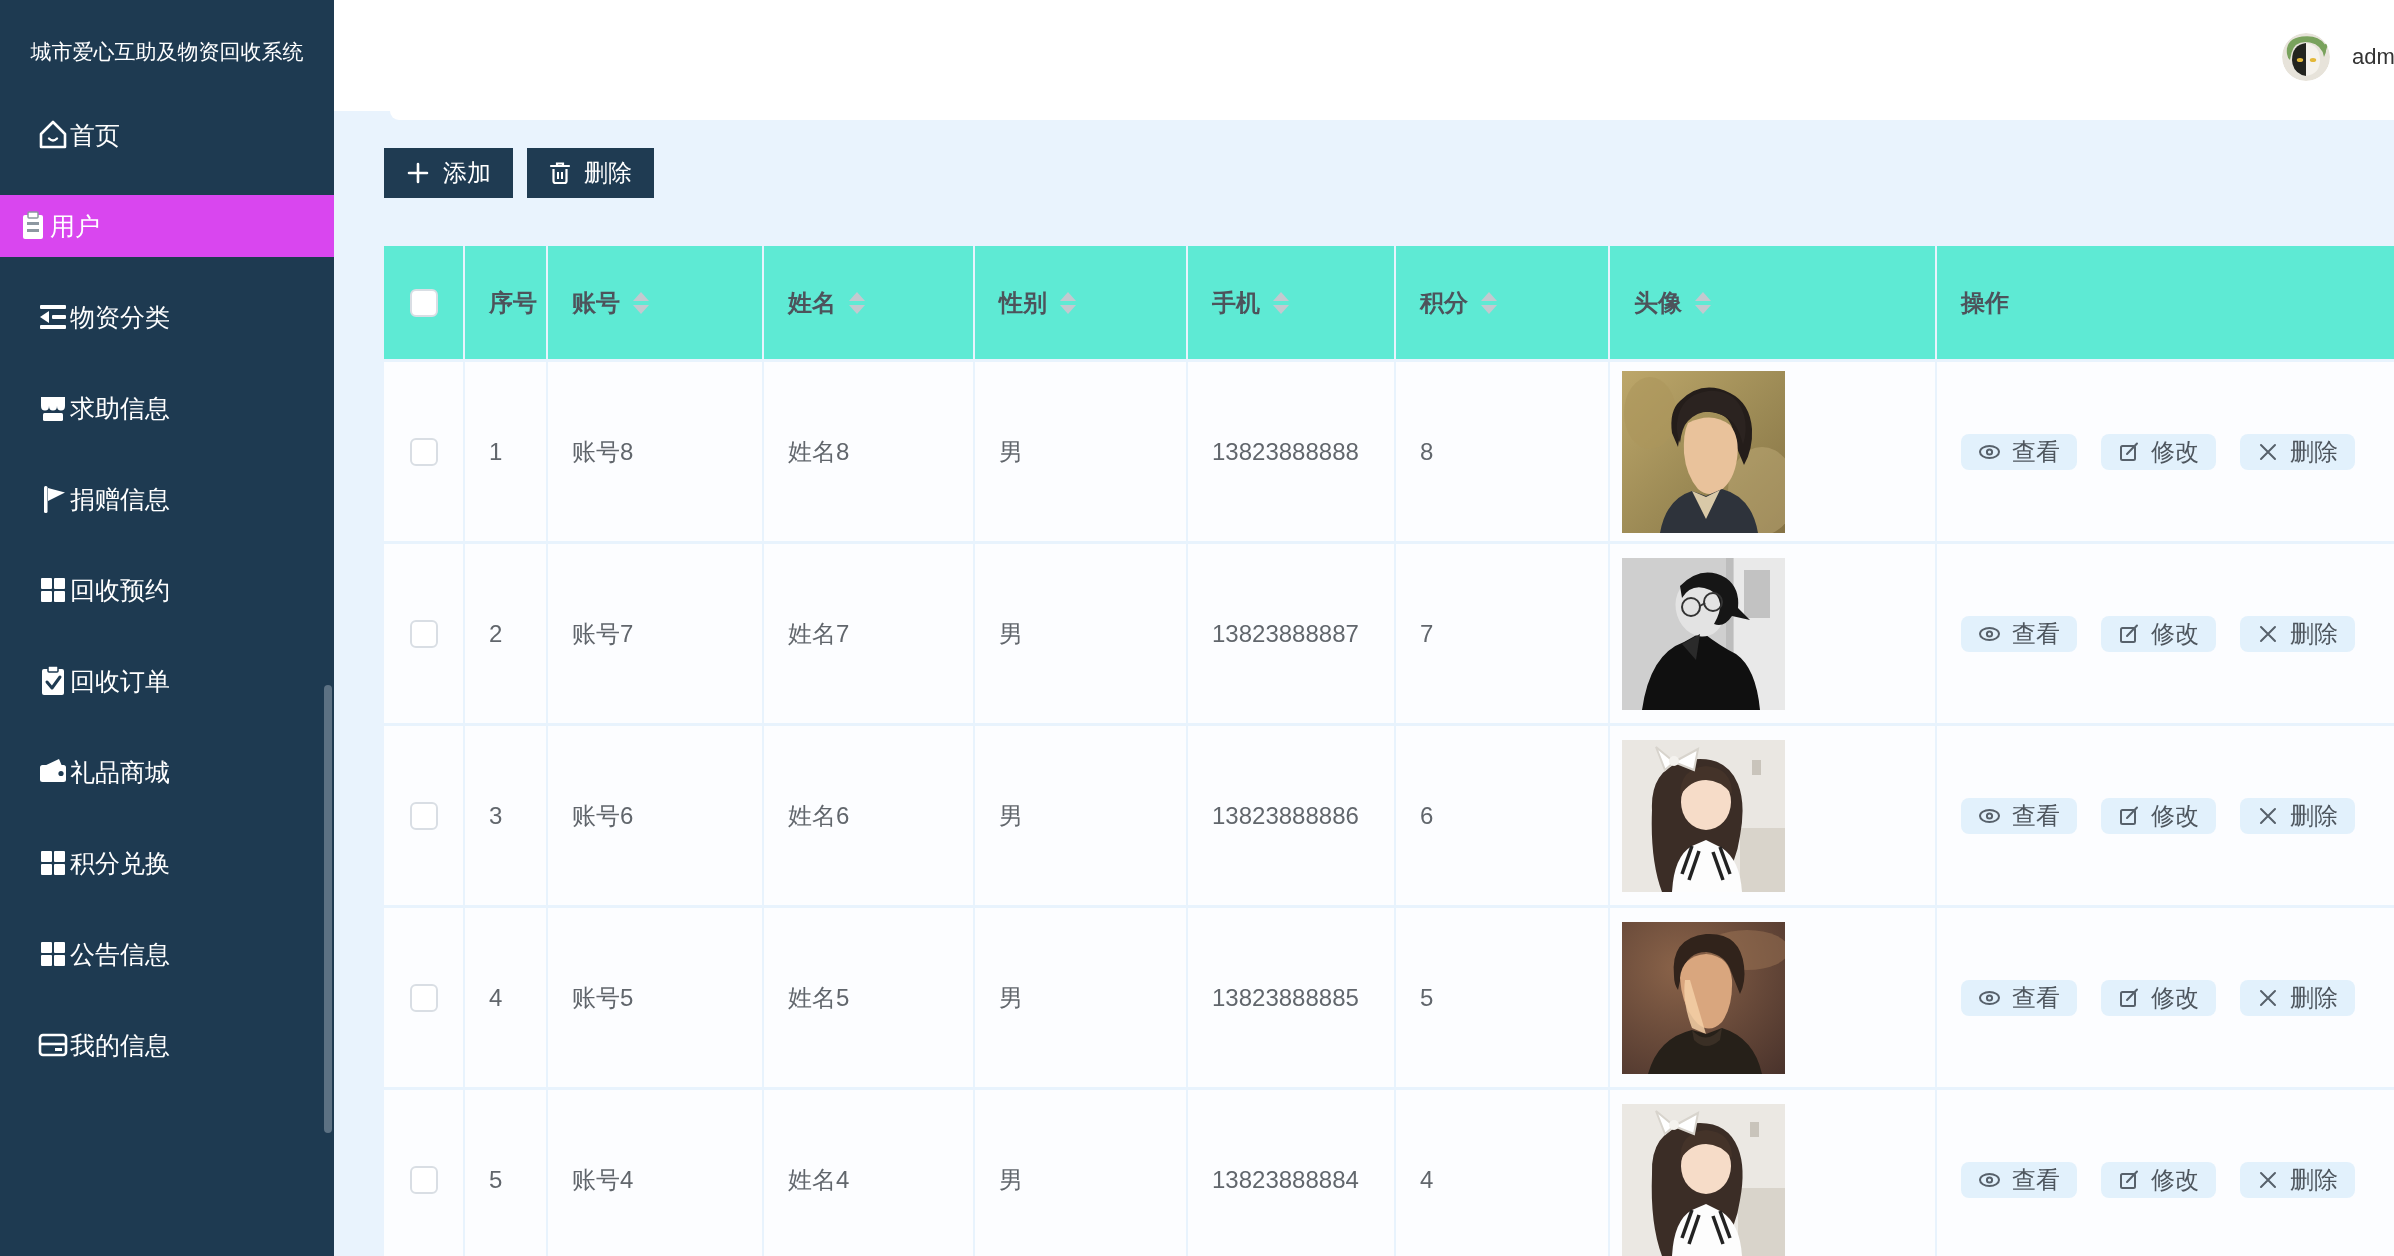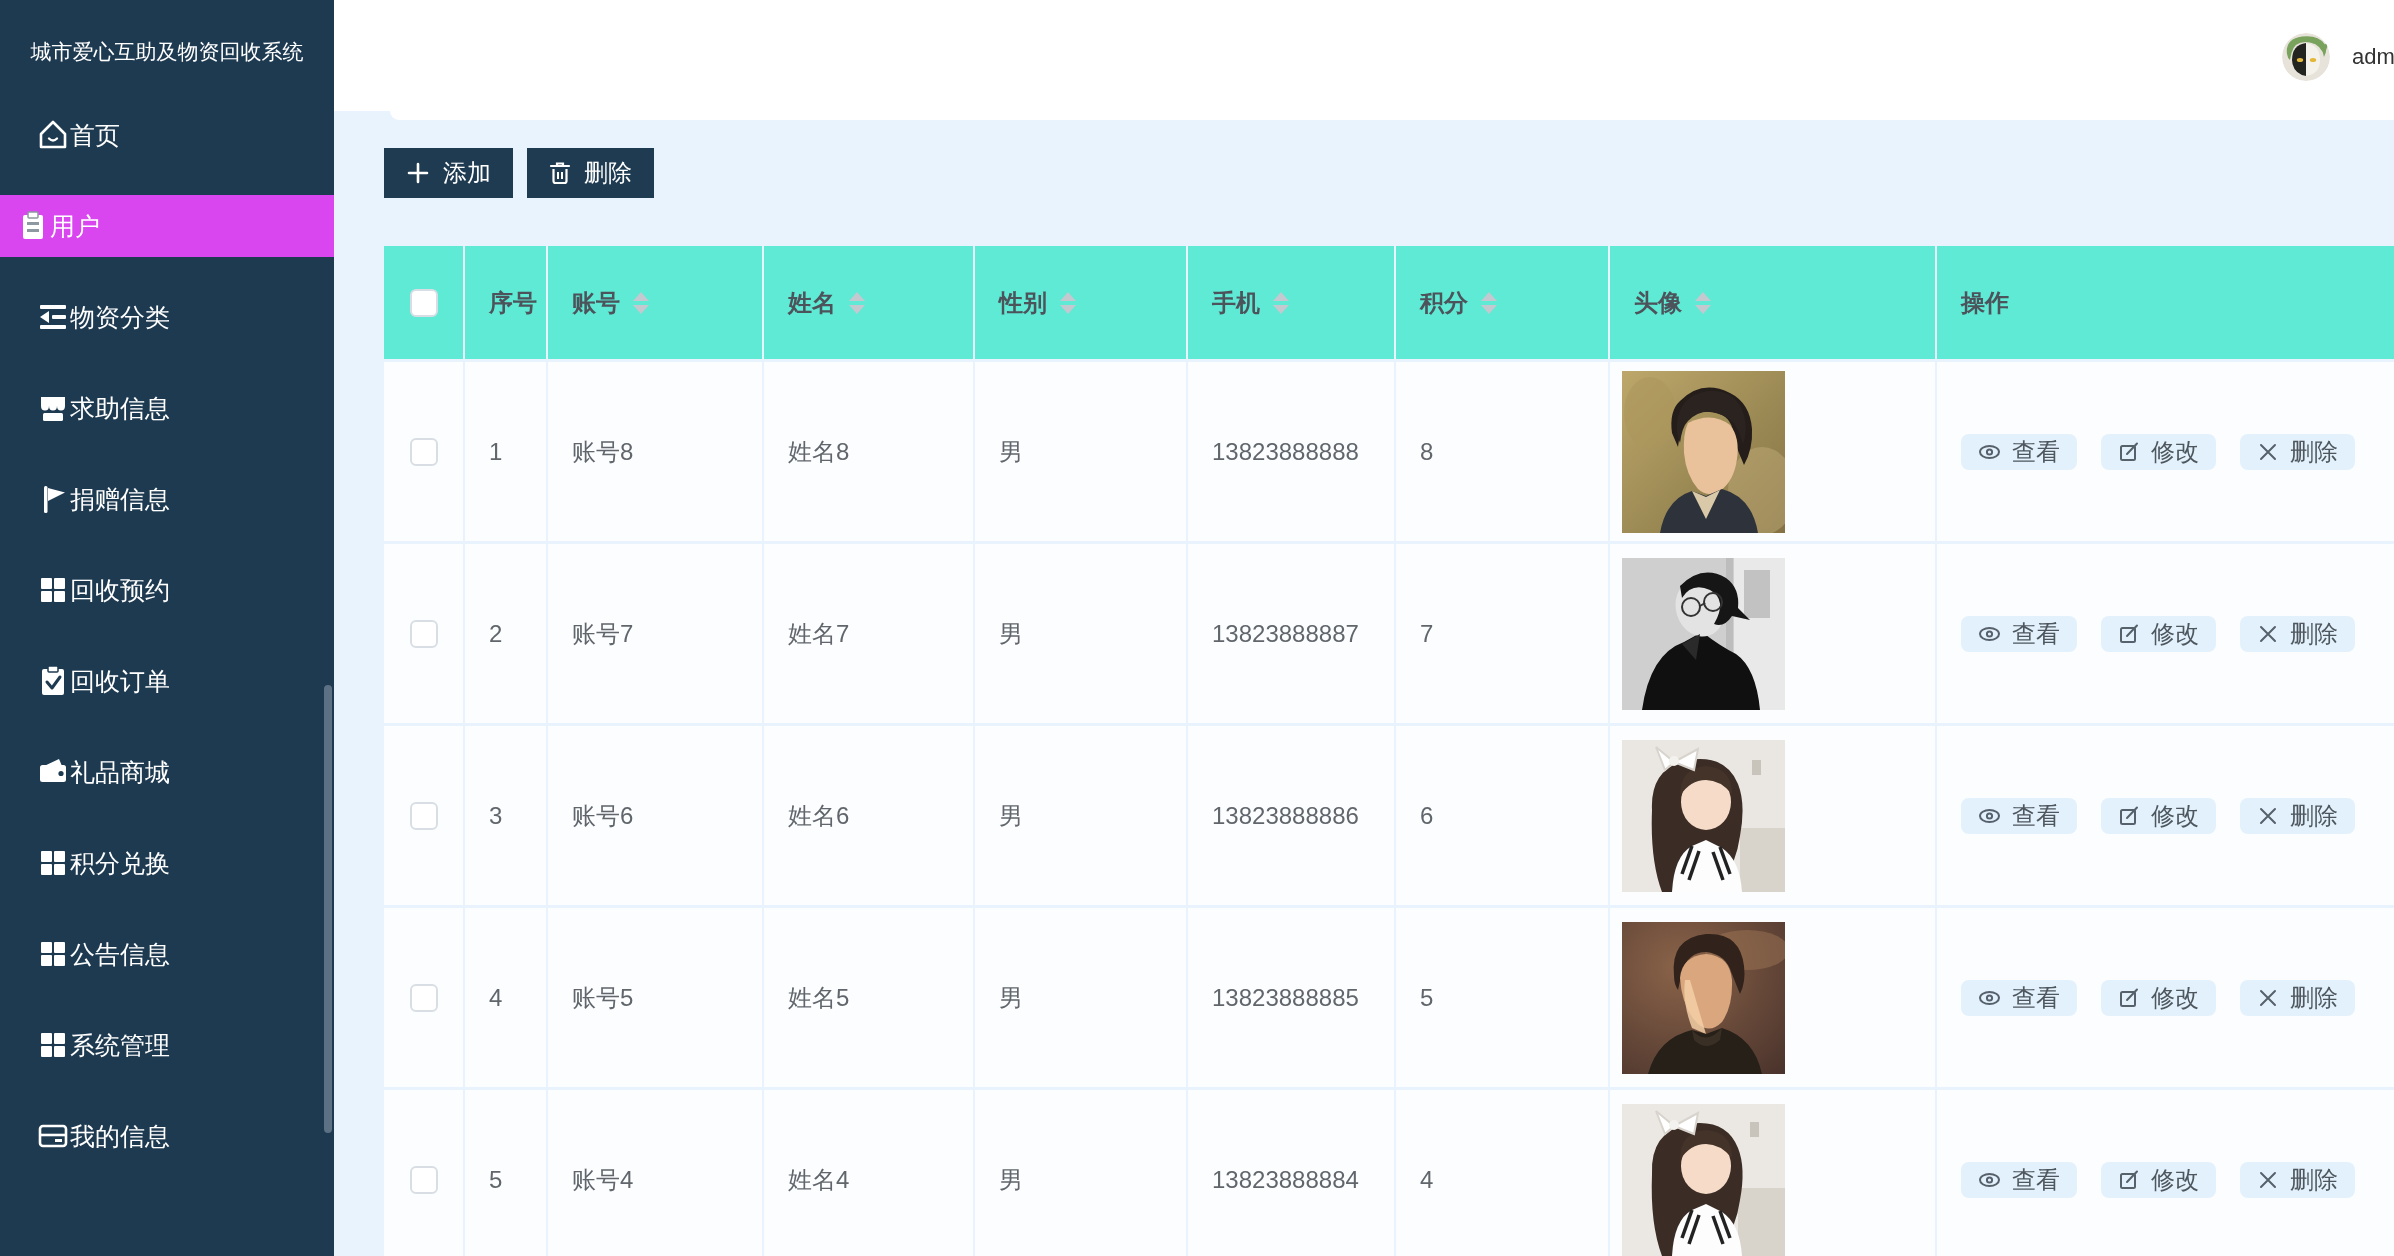--- a/index.html
+++ b/index.html
@@ -188,31 +188,20 @@
       <li>
         <span class="mi">
           <svg width="34" height="34" viewBox="0 0 34 34">
               <rect x="5" y="5" width="11" height="11" rx="1" fill="#fff"></rect>
               <rect x="18" y="5" width="11" height="11" rx="1" fill="#fff"></rect>
               <rect x="5" y="18" width="11" height="11" rx="1" fill="#fff"></rect>
               <rect x="18" y="18" width="11" height="11" rx="1" fill="#fff"></rect>
             </svg>
         </span>
         <span>公告信息</span>
-      </li>
-      <li>
-        <span class="mi">
-          <svg width="34" height="34" viewBox="0 0 34 34">
-              <rect x="5" y="5" width="11" height="11" rx="1" fill="#fff"></rect>
-              <rect x="18" y="5" width="11" height="11" rx="1" fill="#fff"></rect>
-              <rect x="5" y="18" width="11" height="11" rx="1" fill="#fff"></rect>
-              <rect x="18" y="18" width="11" height="11" rx="1" fill="#fff"></rect>
-            </svg>
-        </span>
-        <span>系统管理</span>
       </li>
       <li>
         <span class="mi">
           <svg width="34" height="34" viewBox="0 0 34 34">
               <rect x="4" y="7" width="26" height="20" rx="3" fill="none" stroke="#fff" stroke-width="2.6"></rect>
               <line x1="4" y1="16" x2="30" y2="16" stroke="#fff" stroke-width="2.6"></line>
               <rect x="19" y="20" width="7" height="3" fill="#fff"></rect>
             </svg>
         </span>
         <span>我的信息</span>

